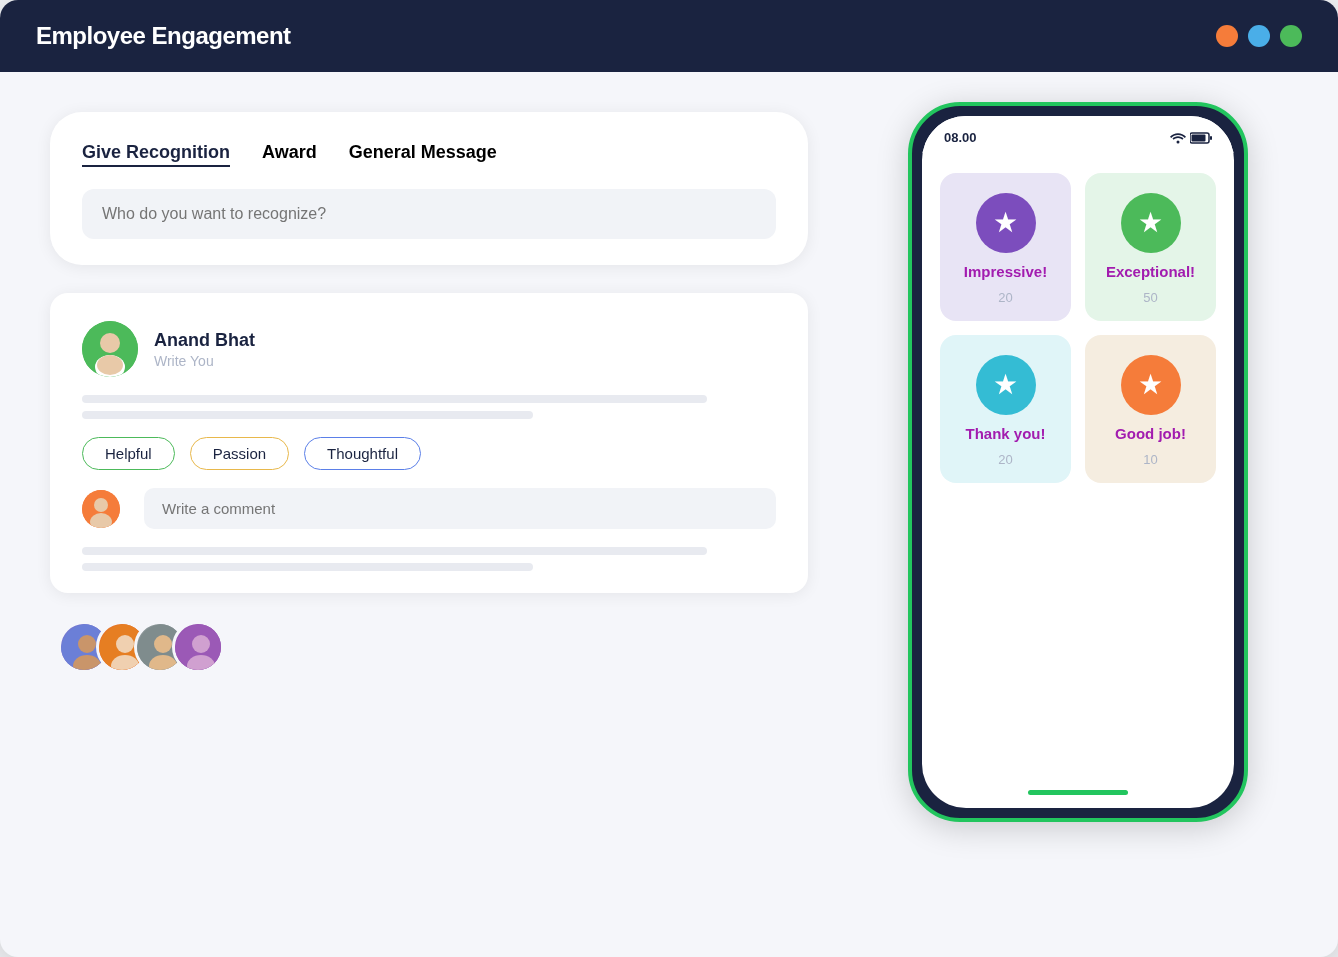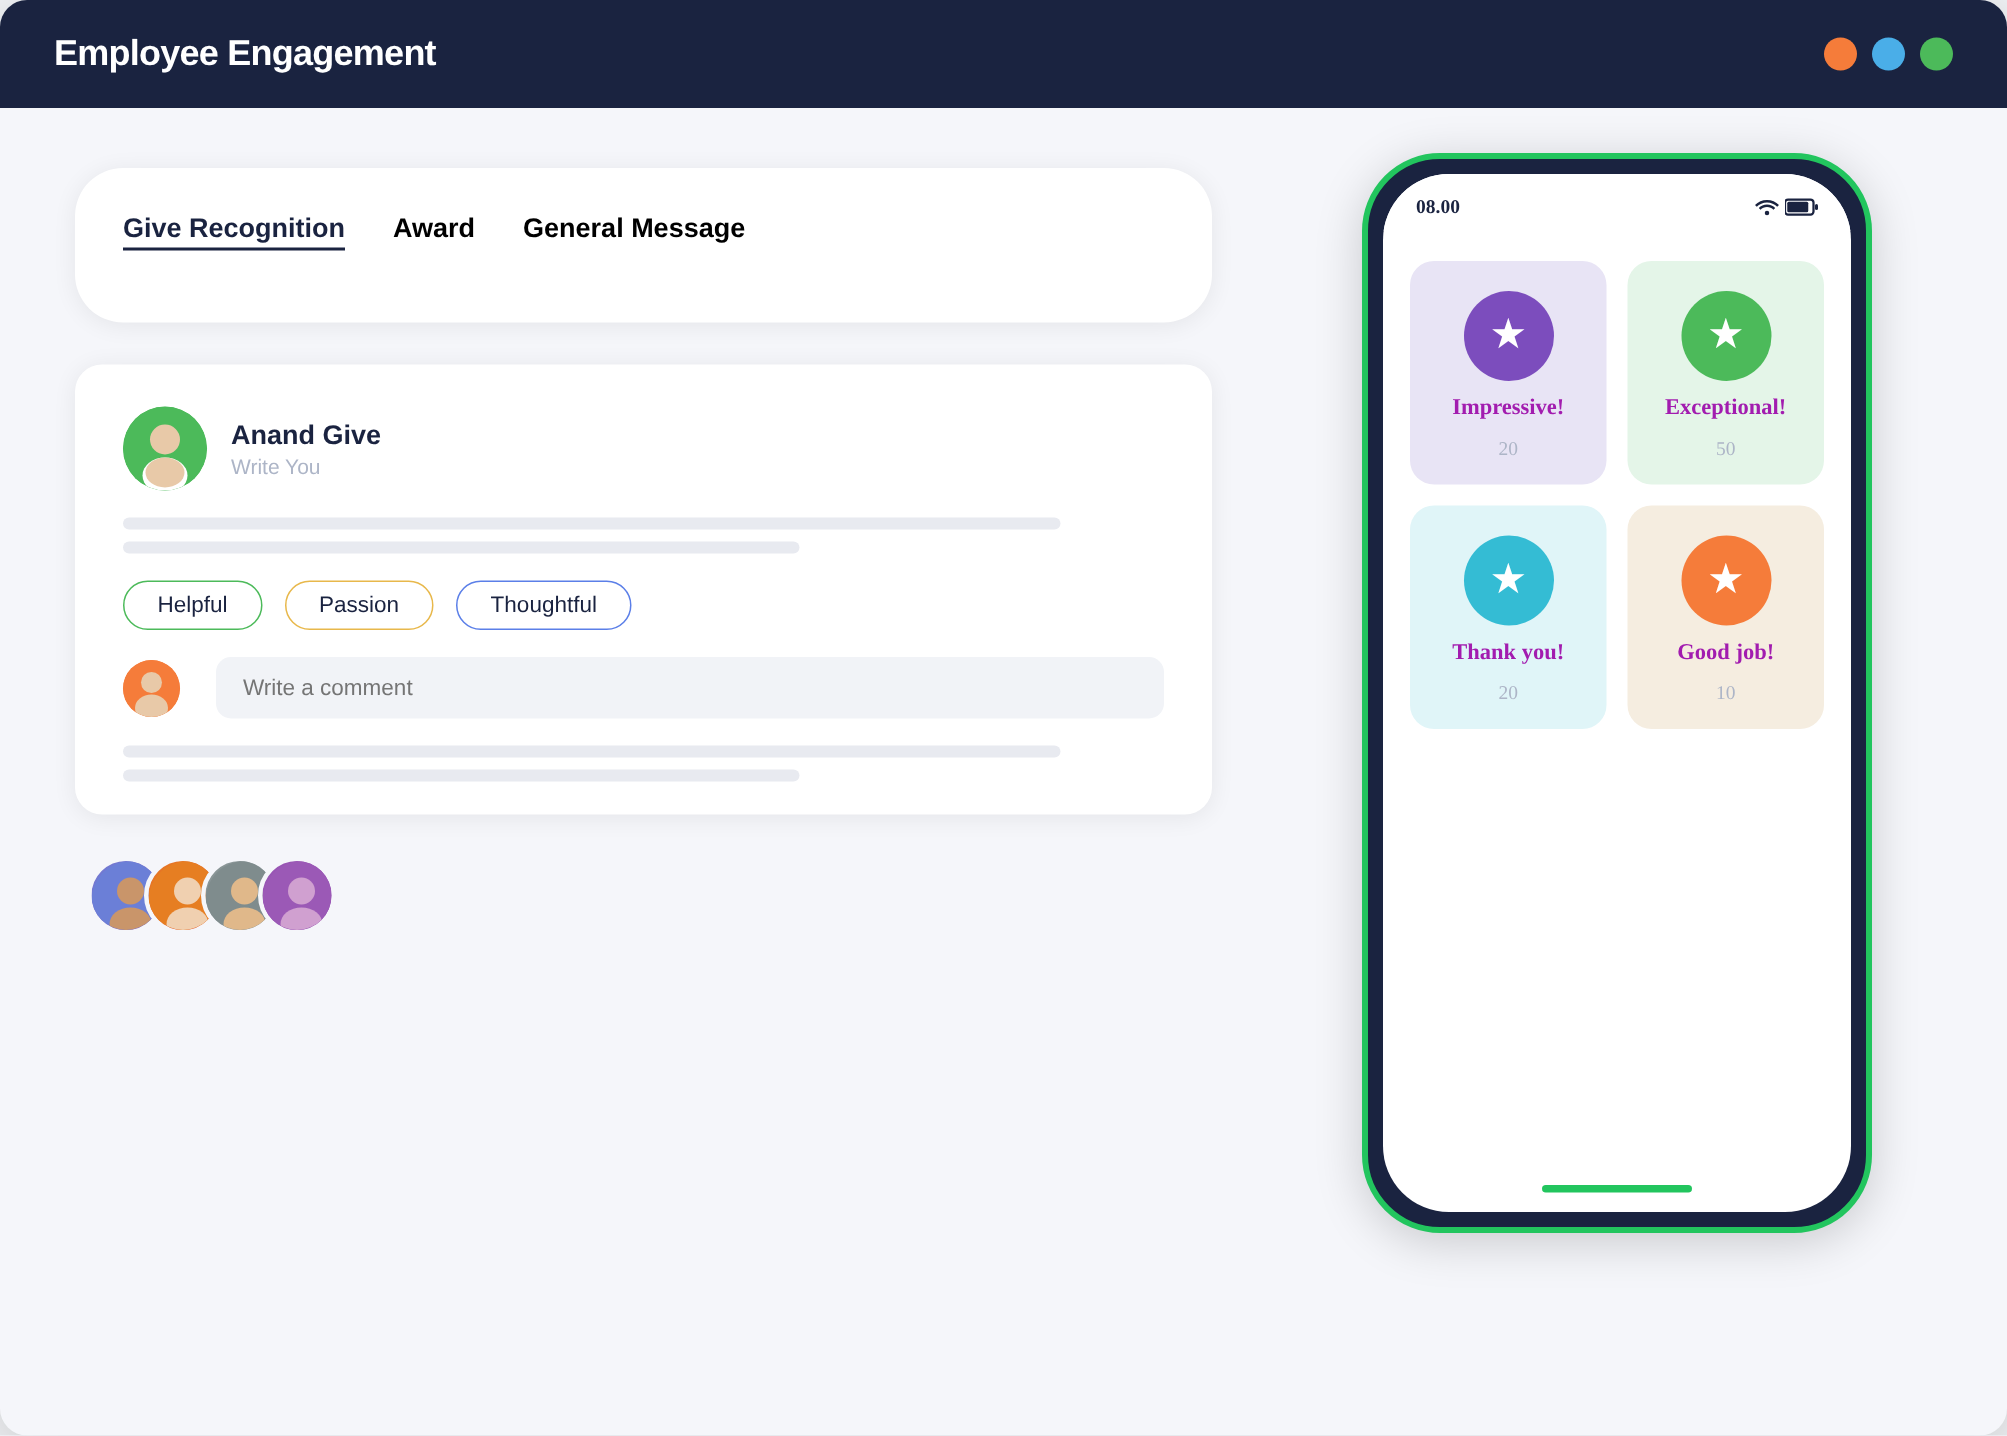--- a/index.html
+++ b/index.html
@@ -221,21 +221,20 @@
     .ua-3 { background: linear-gradient(135deg, #7f8c8d, #bdc3c7); }
     .ua-4 { background: linear-gradient(135deg, #9b59b6, #8e44ad); }
     
     .phone-container {
       display: flex;
       align-items: center;
       justify-content: center;
       width: 420px;
       flex-shrink: 0;
       margin-top: -10px;
-      font-family: Liberation Serif, serif;
     }
     .phone-outer {
       width: 340px;
       height: 720px;
       background: #1a2340;
       border-radius: 52px;
       padding: 10px;
       box-shadow: 0 6px 32px rgba(0,0,0,0.18);
       border: 4px solid #22c55e;
       position: relative;
@@ -349,34 +348,35 @@
   <div class="main-content">
 
     <div class="left-panel">
 
       <div class="recognition-card">
         <div class="recognition-tabs">
           <span class="rec-tab active">Give Recognition</span>
           <span class="rec-tab">Award</span>
           <span class="rec-tab">General Message</span>
         </div>
+        <input class="recognition-search" type="text" placeholder="Who do you want to recognize?" style="">
       </div>
 
       <div class="post-card">
         <div class="post-header">
           <div class="avatar-circle">
             <svg class="avatar-svg" viewBox="0 0 56 56" xmlns="http://www.w3.org/2000/svg">
               <circle cx="28" cy="28" r="28" fill="#4cba5a"></circle>
               <circle cx="28" cy="22" r="10" fill="#e8c9a8"></circle>
               <ellipse cx="28" cy="46" rx="15" ry="12" fill="#fff"></ellipse>
               <ellipse cx="28" cy="44" rx="13" ry="10" fill="#e8c9a8"></ellipse>
             </svg>
           </div>
           <div>
-            <div class="post-author-name">Anand Give</div>
+            <div class="post-author-name">Anand Bhat</div>
             <div class="post-author-sub">Write You</div>
           </div>
         </div>
 
         <div class="post-lines">
           <div class="post-line long"></div>
           <div class="post-line medium"></div>
         </div>
 
         <div class="post-tags">

